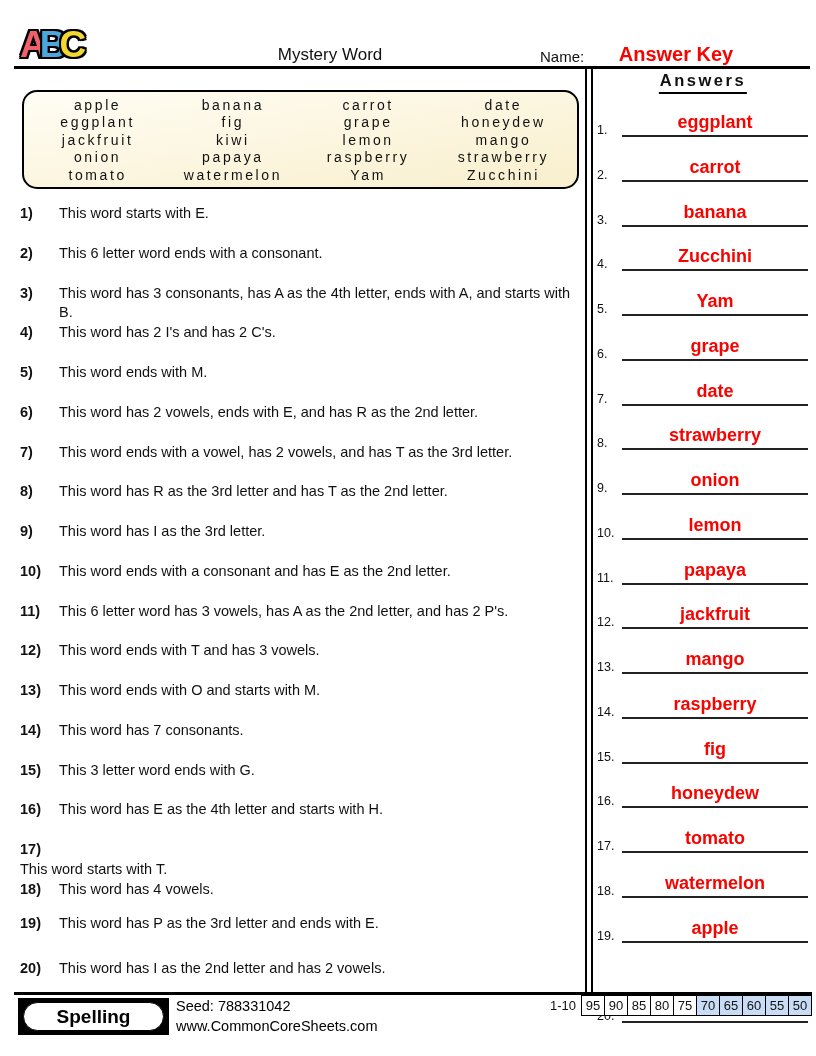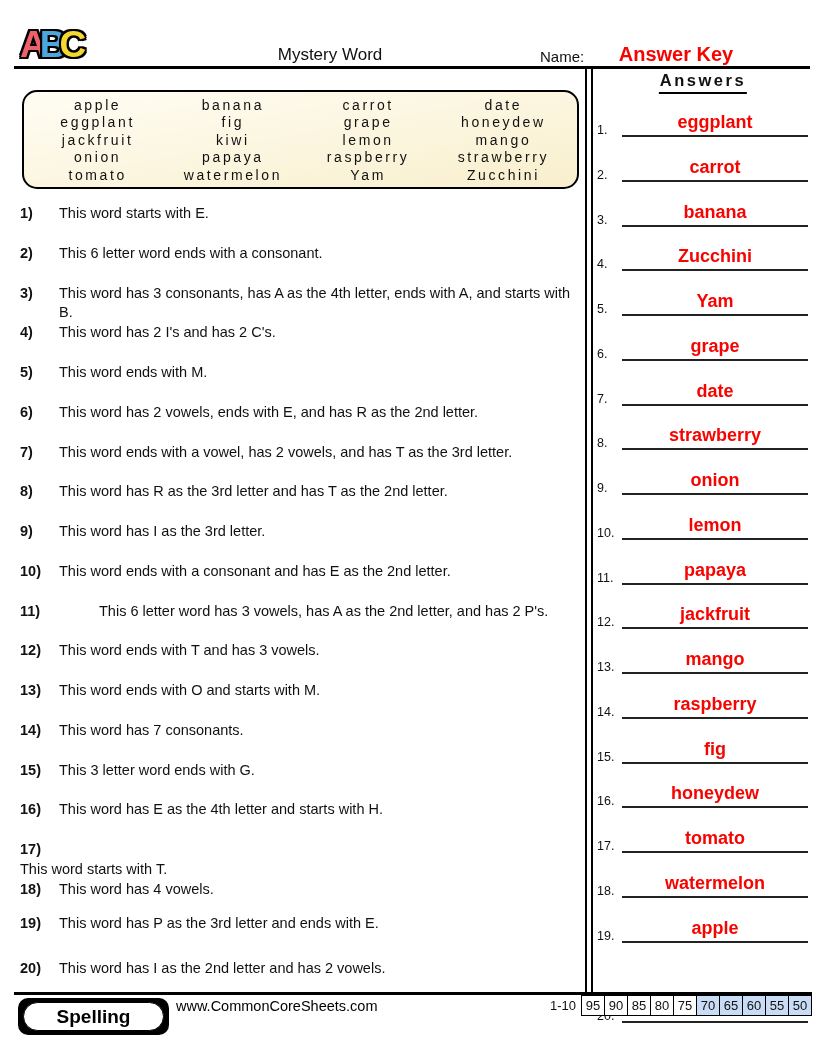--- a/index.html
+++ b/index.html
@@ -47,21 +47,21 @@
     border-bottom:2.5px solid #000;padding:0 1px 2px;}
   .ans{position:absolute;left:597px;width:211px;height:32px;display:flex;align-items:flex-end;}
   .ans-num{width:25px;font-size:12.5px;flex:none;line-height:14px;}
   .ans-line{flex:1;border-bottom:2px solid #222;text-align:center;}
   .ans-word{display:inline-block;color:var(--red);font-weight:bold;font-size:18px;
     line-height:1;padding-bottom:4px;}
 
   
   .footer-line{position:absolute;top:992px;left:14px;width:798px;height:3px;background:#000;}
   .badge{position:absolute;left:18px;top:998px;width:151px;height:37px;background:#000;
-    border-radius:10px;display:flex;align-items:center;justify-content:center;}
+    border-radius:0;display:flex;align-items:center;justify-content:center;}
   .badge-pill{background:#fff;border:1.5px solid #000;border-radius:16px;width:139px;height:27px;
     display:flex;align-items:center;justify-content:center;font-weight:bold;font-size:19px;color:#000;}
   .seed-block{position:absolute;left:176px;top:997px;font-size:14.5px;line-height:19.5px;color:#000;}
   .score{position:absolute;top:995px;right:4px;}
   .score table{border-collapse:collapse;}
   .score td{font-size:13px;height:19px;text-align:center;padding:0;}
   .score-label{border:none;width:50px;text-align:right !important;padding-right:5px !important;
     font-size:12.5px;}
   .score-cell{border:1.7px solid #000;width:22px;background:#fff;}
   .score-cell.hl{background:var(--score-hl);}
@@ -141,21 +141,21 @@
     <span class="q-text">This word has R as the 3rd letter and has T as the 2nd letter.</span>
   </div>
       <div class="q" style="top: 522px;">
     <span class="q-num">9)</span>
     <span class="q-text">This word has I as the 3rd letter.</span>
   </div>
       <div class="q" style="top: 561.75px;">
     <span class="q-num">10)</span>
     <span class="q-text">This word ends with a consonant and has E as the 2nd letter.</span>
   </div>
-      <div class="q" style="top: 601.5px; gap: 40px;">
+      <div class="q" style="top: 601.5px;">
     <span class="q-num">11)</span>
     <span class="q-text">This 6 letter word has 3 vowels, has A as the 2nd letter, and has 2 P's.</span>
   </div>
       <div class="q" style="top: 641.25px;">
     <span class="q-num">12)</span>
     <span class="q-text">This word ends with T and has 3 vowels.</span>
   </div>
       <div class="q" style="top: 681px;">
     <span class="q-num">13)</span>
     <span class="q-text">This word ends with O and starts with M.</span>
@@ -316,20 +316,21 @@
   </div>
     </div>
 
   <div class="footer-line"></div>
 
   <div class="badge">
     <div class="badge-pill">Spelling</div>
   </div>
 
   <div class="seed-block">
+    <div>Seed: 788331042</div>
     <div>www.CommonCoreSheets.com</div>
   </div>
 
   <div class="score">
     <table>
         <tbody id="score-body">
           <tr>
     <td class="score-label">1-10</td>
   <td class="score-cell">95</td>
             <td class="score-cell">90</td>

